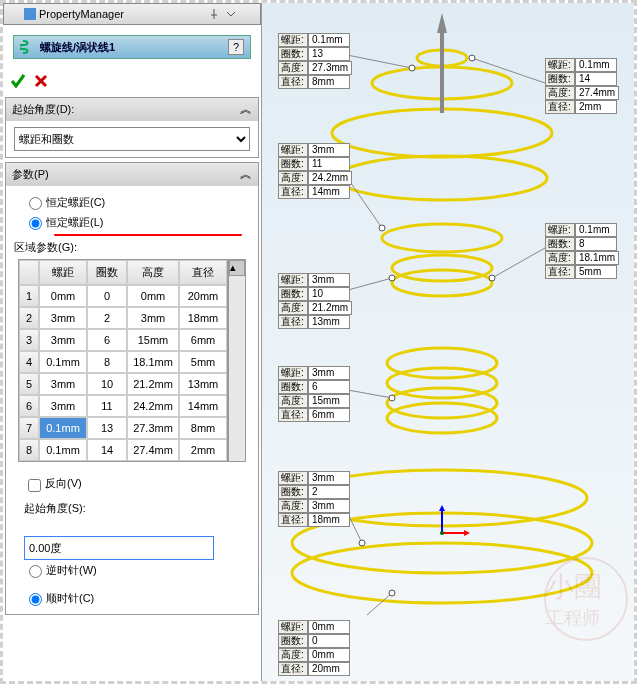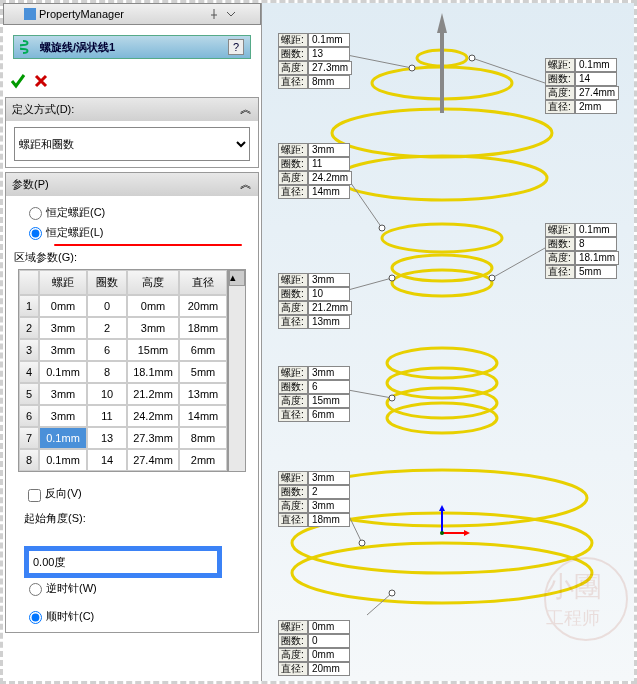--- a/index.html
+++ b/index.html
@@ -8,33 +8,33 @@
 .titlebar{background:linear-gradient(#f0f0f0,#d8d8d8);border:1px solid #888;height:20px;display:flex;align-items:center;padding:0 20px;font-size:11px}
 .titlebar .ico{width:12px;height:12px;margin-right:3px;display:inline-block}
 .titlebar .right{margin-left:auto;display:flex;gap:2px}
 .feathdr{background:linear-gradient(#b8d8e8,#7fb8d8);color:#003;padding:3px 6px;display:flex;align-items:center;border:1px solid #5a8;margin:10px}
 .feathdr svg{margin-right:4px}
 .okbar{padding:3px 6px;display:flex;gap:6px;align-items:center}
 .section{margin:2px;border:1px solid #999}
 .sechdr{background:linear-gradient(#e8e8e8,#d0d0d0);padding:3px 6px;display:flex;align-items:center;font-size:11px}
 .sechdr .chev{margin-left:auto;font-size:12px}
 .secbody{padding:6px 8px}
-select{width:100%;font-size:11px;height:34px;background:#fff;border:1px solid #888}
+select{width:100%;font-size:11px;height:24px;background:#fff;border:1px solid #888}
 .radio-row{display:flex;align-items:center;padding:2px 0 2px 10px}
 .radio-row input{margin-right:4px}
 .redline{height:2px;background:red;margin:2px 8px 4px 40px;border-radius:1px}
 .tbl{display:grid;grid-template-columns:20px 48px 40px 52px 48px;font-size:11px;border:1px solid #999;margin:0 0 0 4px}
 .tbl div{border:1px solid #ccc;padding:4px 3px;background:#fff;text-align:center}
 .tbl .hd{background:linear-gradient(#f5f5f5,#e0e0e0);font-weight:400}
 .tbl .rn{background:linear-gradient(#f5f5f5,#e0e0e0)}
 .tbl .sel{background:#4a90d9;color:#fff}
 .scrollind{width:16px;border:1px solid #999;background:#e8e8e8;margin-left:0}
 .chk-row{display:flex;align-items:flex-start;padding:2px 0 2px 10px}
 .chk-row input{margin-right:4px}
-.txtfield{width:180px;height:18px;border:5px solid #3b82f6;padding:2px 4px;font-size:11px;background:#fff}
+.txtfield{width:180px;height:18px;border:1px solid #3b82f6;padding:2px 4px;font-size:11px;background:#fff}
 .viewport{flex:1;position:relative;background:linear-gradient(#e0ecf4,#f5f8fa)}
 .callout{position:absolute;font-size:10px;line-height:1}
 .callout .row{display:flex}
 .callout .lab{background:#f0f0e8;border:1px solid #888;padding:1px 2px;min-width:24px}
 .callout .val{background:#fff;border:1px solid #888;padding:1px 3px;min-width:34px}
 .help{margin-left:auto;border:1px solid #888;width:14px;height:14px;text-align:center;line-height:14px;background:#eee}
 .watermark{position:absolute;right:6px;bottom:40px;opacity:.15;font-size:28px;color:#b4513a;border:2px solid #b4513a;border-radius:50%;width:80px;height:80px;display:flex;align-items:flex-start;justify-content:center;flex-direction:column;font-family:Liberation Mono, monospace}
 </style>
 </head>
 <body>
@@ -66,21 +66,21 @@
    <span><svg width="18" height="18">
             <path d="M3 9l4 5L15 3" stroke="#090" fill="none" stroke-width="3"></path>
           </svg></span>
    <span><svg width="16" height="16">
             <path d="M3 3l10 10M13 3L3 13" stroke="#c00" stroke-width="3"></path>
           </svg></span>
   </div>
 
   <div class="section">
    <div class="sechdr">
-    <span>定义方式(D):</span>
+    <span>起始角度(D):</span>
     <span class="chev">︽</span>
    </div>
    <div class="secbody">
     <select><option>螺距和圈数</option></select>
    </div>
   </div>
 
   <div class="section">
    <div class="sechdr">
     <span>参数(P)</span>

